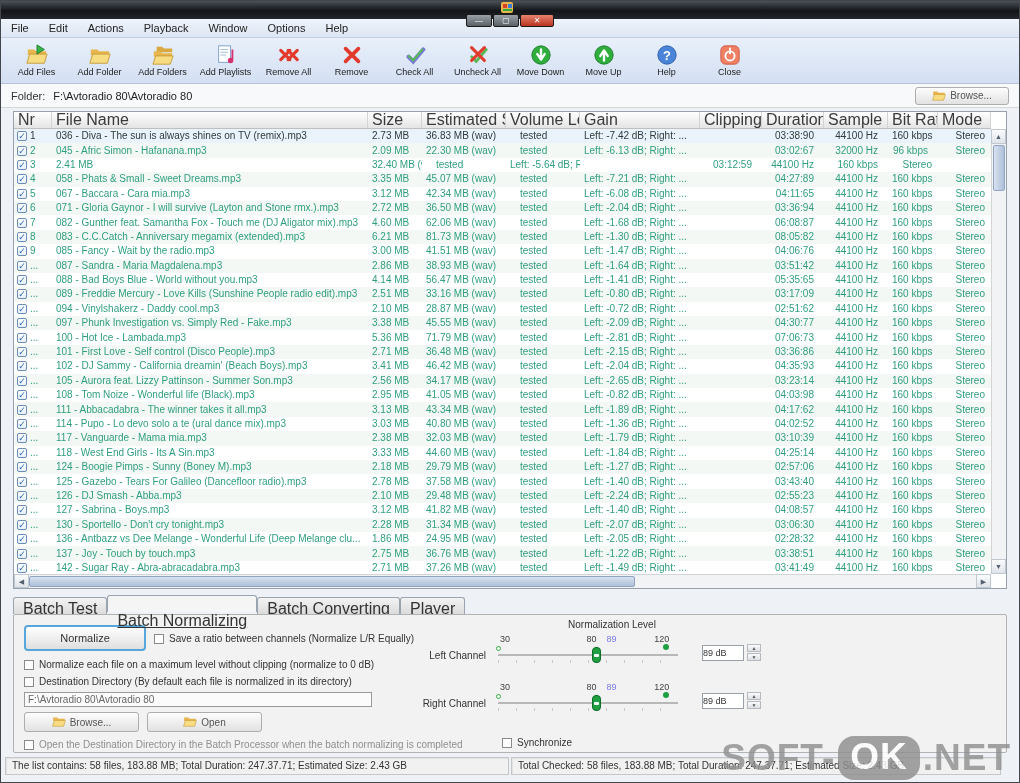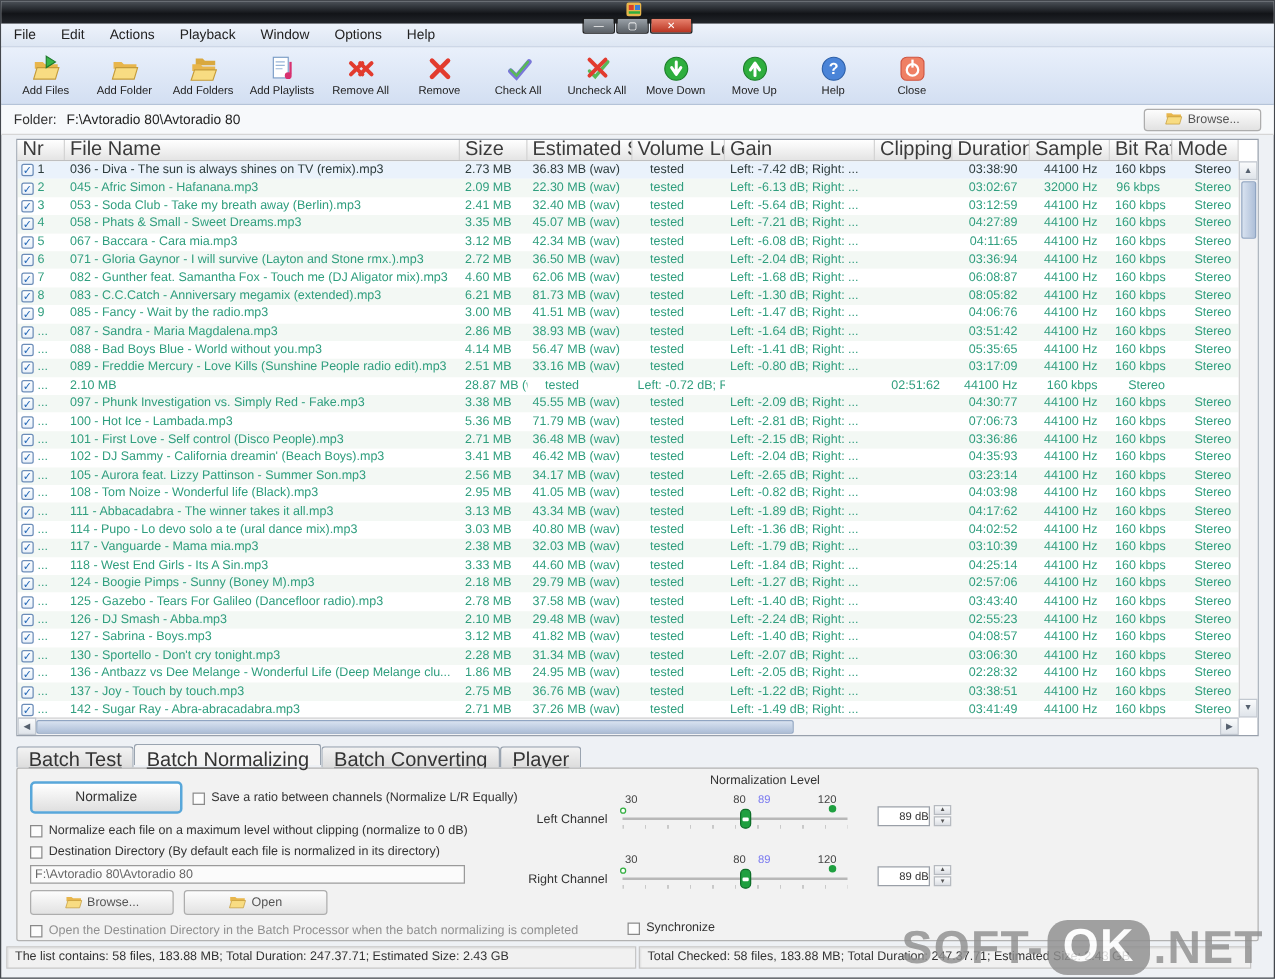--- a/index.html
+++ b/index.html
@@ -80,21 +80,21 @@
     background:linear-gradient(#d8e2f0,#aebfd8); border:1px solid #90a5c2; border-radius:2px; }
   .hscroll .left { left:0; top:-1px; height:14px; line-height:13px; }
   .hscroll .right { right:0; top:-1px; height:14px; line-height:13px; }
   .hscroll .left::before { content:"◀"; } .hscroll .right::before { content:"▶"; }
 
   
   .tabs { display:flex; margin:8px 0 0 12px; height:17px; }
   .tab { font-size:16px; color:#333; padding:2px 9px 0 9px; margin-right:0;
     border:1px solid #9aa4b0; border-bottom:none; border-radius:3px 3px 0 0;
     background:linear-gradient(#f3f3f3,#dcdcdc);text-decoration:underline; }
-  .tab.active { background:#f5f5f5; position:relative; top:-2px; padding-top:4px; z-index:2; }
+  .tab.active { background:#f5f5f5; position:relative; top:-2px; padding-top:16px; z-index:2; }
 
   
   .panel { position:relative; margin:0 12px; height:139px; border:1px solid #b2b2b2;
     background:#f2f2f2; border-radius:2px; }
   .normbtn { position:absolute; left:10px; top:10px; width:122px; height:26px;
     background:linear-gradient(#ffffff,#dfdfdf); border:2px solid #58a7da; border-radius:4px;
     font-size:11px; color:#333; text-align:center; line-height:22px; }
   .ck { position:absolute; display:flex; align-items:center; gap:5px; font-size:10px; color:#333; }
   .ckbox { width:10px; height:10px; border:1px solid #8a8a8a; background:#fdfdfd; flex:0 0 10px; }
   .ck.grey { color:#8f8f8f; }
@@ -120,21 +120,21 @@
   .enddot { position:absolute; right:9px; top:-10px; width:6px; height:6px; background:#1fa040;
     border-radius:50%; }
   .thumb { position:absolute; left:52%; top:-7px; width:9px; height:16px; background:#1fa040;
     border:1px solid #0d6e28; border-radius:4px; }
   .thumb::after { content:""; position:absolute; left:1px; right:1px; top:6px; height:3px;
     background:#fff; border-radius:1px; }
   .trackticks { position:absolute; left:0; right:0; top:6px; height:3px;
     background-image:repeating-linear-gradient(90deg,#c9c9c9 0 1px,transparent 1px 18px); }
   .spin { display:flex; margin:10px 0 0 24px; align-items:center; }
   .spinval { width:42px; height:16px; border:1px solid #9aa0a8; background:#fff; font-size:9px;
-    color:#333; text-align:right; line-height:15px; }
+    color:#333; text-align:left; line-height:15px; }
   .spinbtns { display:flex; flex-direction:column; margin-left:3px; gap:1px; }
   .spinbtn { width:14px; height:8px; background:linear-gradient(#fafbfc,#dcdfe4);
     border:1px solid #b6bac0; font-size:5px; color:#555; line-height:7px; text-align:center; }
   .spinbtn.up::before { content:"▲"; } .spinbtn.dn::before { content:"▼"; }
   .syncck { left:88px; top:118px; }
   .opendest { left:10px; top:124px; }
 
   
   .statusbar { position:absolute; left:4px; right:18px; bottom:7px; height:18px; display:flex; gap:2px; }
   .spane { border:1px solid #c6c6c6; background:#f1f1f1; font-size:10px; color:#333;
@@ -369,21 +369,20 @@
           <div class="c r">32000 Hz</div>
           <div class="c r">96 kbps</div>
           <div class="c r modec">Stereo</div>
         </div>
 
         <div class="trow">
           <div class="c nrc">
             <span class="cb"></span>
             <span>3</span>
           </div>
-          <div class="c">053 - Soda Club - Take my breath away (Berlin).mp3</div>
           <div class="c">2.41 MB</div>
           <div class="c">32.40 MB (wav)</div>
           <div class="c volc">tested</div>
           <div class="c">Left: -5.64 dB; Right: ...</div>
           <div class="c"></div>
           <div class="c r">03:12:59</div>
           <div class="c r">44100 Hz</div>
           <div class="c r">160 kbps</div>
           <div class="c r modec">Stereo</div>
         </div>
@@ -539,20 +538,21 @@
           <div class="c r">44100 Hz</div>
           <div class="c r">160 kbps</div>
           <div class="c r modec">Stereo</div>
         </div>
 
         <div class="trow">
           <div class="c nrc">
             <span class="cb"></span>
             <span>...</span>
           </div>
+          <div class="c">094 - Vinylshakerz - Daddy cool.mp3</div>
           <div class="c">2.10 MB</div>
           <div class="c">28.87 MB (wav)</div>
           <div class="c volc">tested</div>
           <div class="c">Left: -0.72 dB; Right: ...</div>
           <div class="c"></div>
           <div class="c r">02:51:62</div>
           <div class="c r">44100 Hz</div>
           <div class="c r">160 kbps</div>
           <div class="c r modec">Stereo</div>
         </div>

